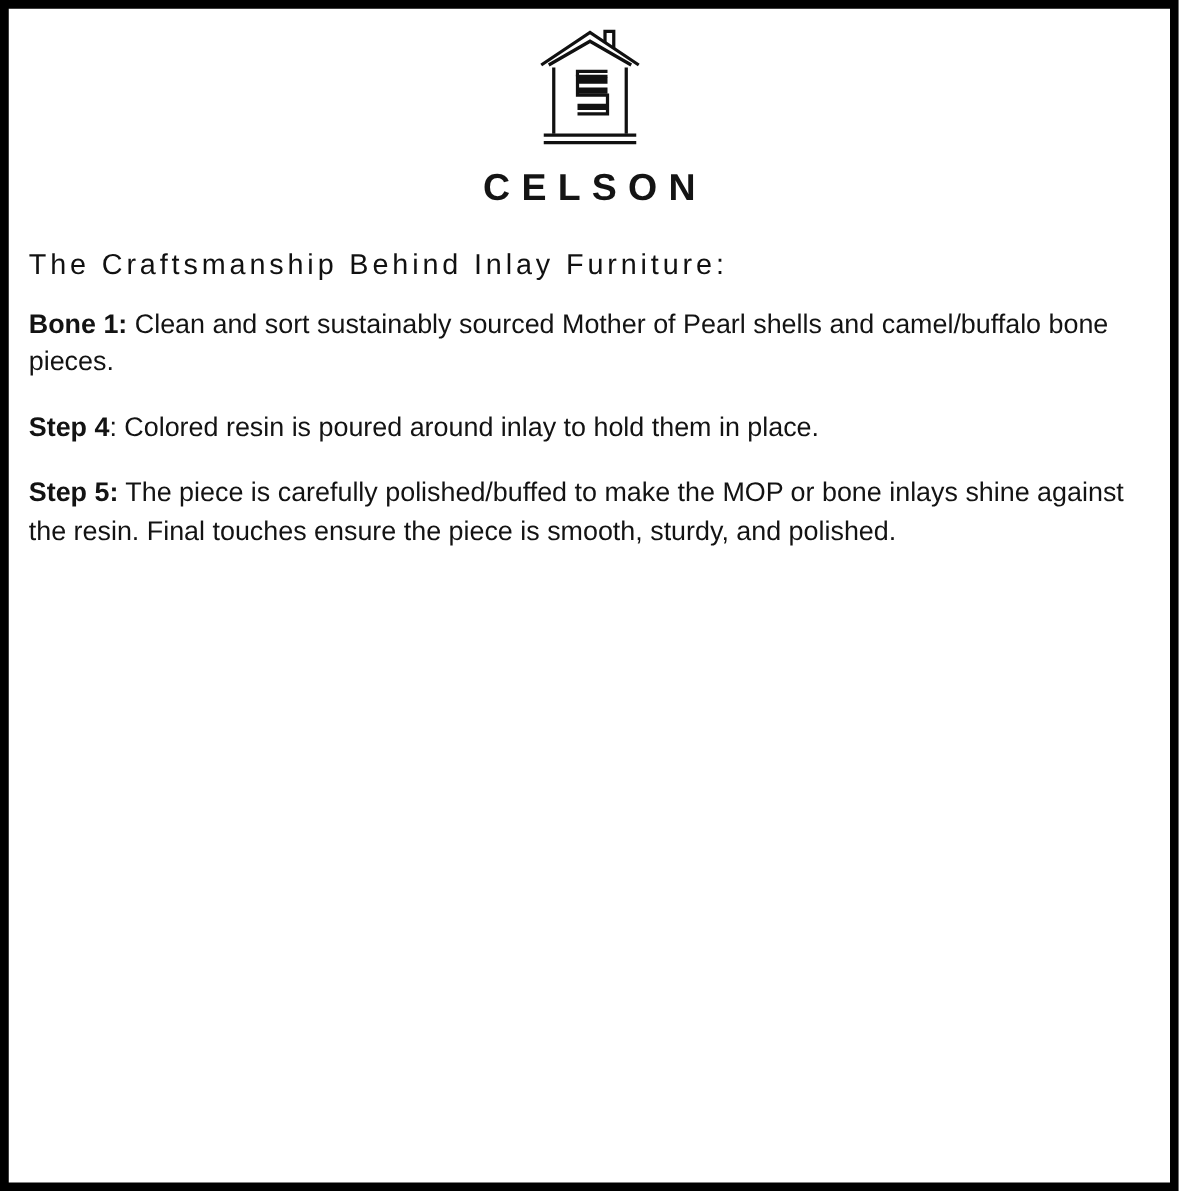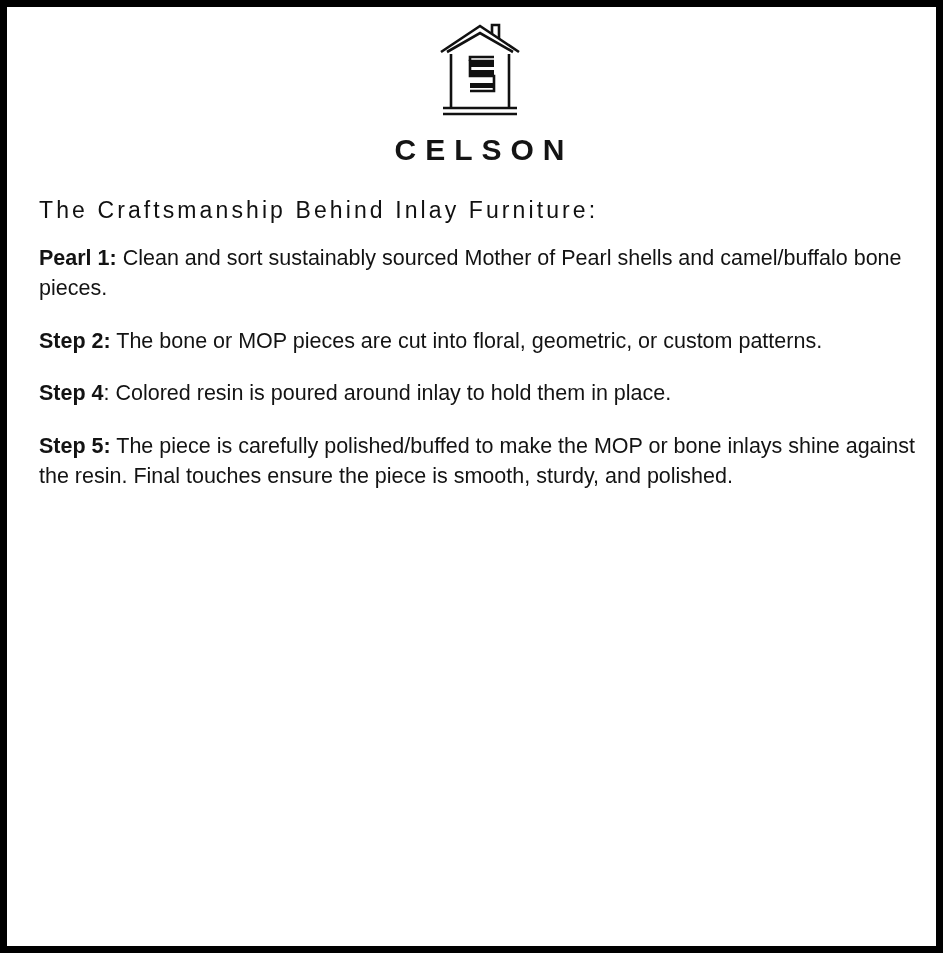--- a/index.html
+++ b/index.html
@@ -19,21 +19,21 @@
     width: 943px;
     height: 953px;
     box-sizing: border-box;
     border: 7px solid #000000;
     background: #ffffff;
   }
   .inner {
     box-sizing: border-box;
     width: 100%;
     height: 100%;
-    padding: 10px 16px 8px 32px;
+    padding: 10px 16px 8px 16px;
   }
   
   .logo-block {
     text-align: center;
     padding-top: 4px;
   }
   .logo-mark {
     display: inline-block;
     width: 86px;
     height: 96px;
@@ -106,24 +106,21 @@
           </g>
         </svg>
       </span>
       <div class="brand">CELSON</div>
     </div>
 
     <h1 class="doc-heading">The Craftsmanship Behind Inlay Furniture:</h1>
 
     <div class="body-copy">
       <p class="para">
-        <span class="step-label">Pearl 1:</span><span> Clean and sort sustainably sourced Mother of Pearl shells and camel/buffalo bone pieces.</span>
-      </p>
-      <p class="para">
-        <span class="step-label">Step 2:</span><span> The bone or MOP pieces are cut into floral, geometric, or custom patterns.</span>
+        <span class="step-label">Bone 1:</span><span> Clean and sort sustainably sourced Mother of Pearl shells and camel/buffalo bone pieces.</span>
       </p>
       <p class="para">
         <span class="step-label">Step 4</span><span>: Colored resin is poured around inlay to hold them in place.</span>
       </p>
       <p class="para">
         <span class="step-label">Step 5:</span><span> The piece is carefully polished/buffed to make the MOP or bone inlays shine against the resin. Final touches ensure the piece is smooth, sturdy, and polished.</span>
       </p>
     </div>
 
   </div>

